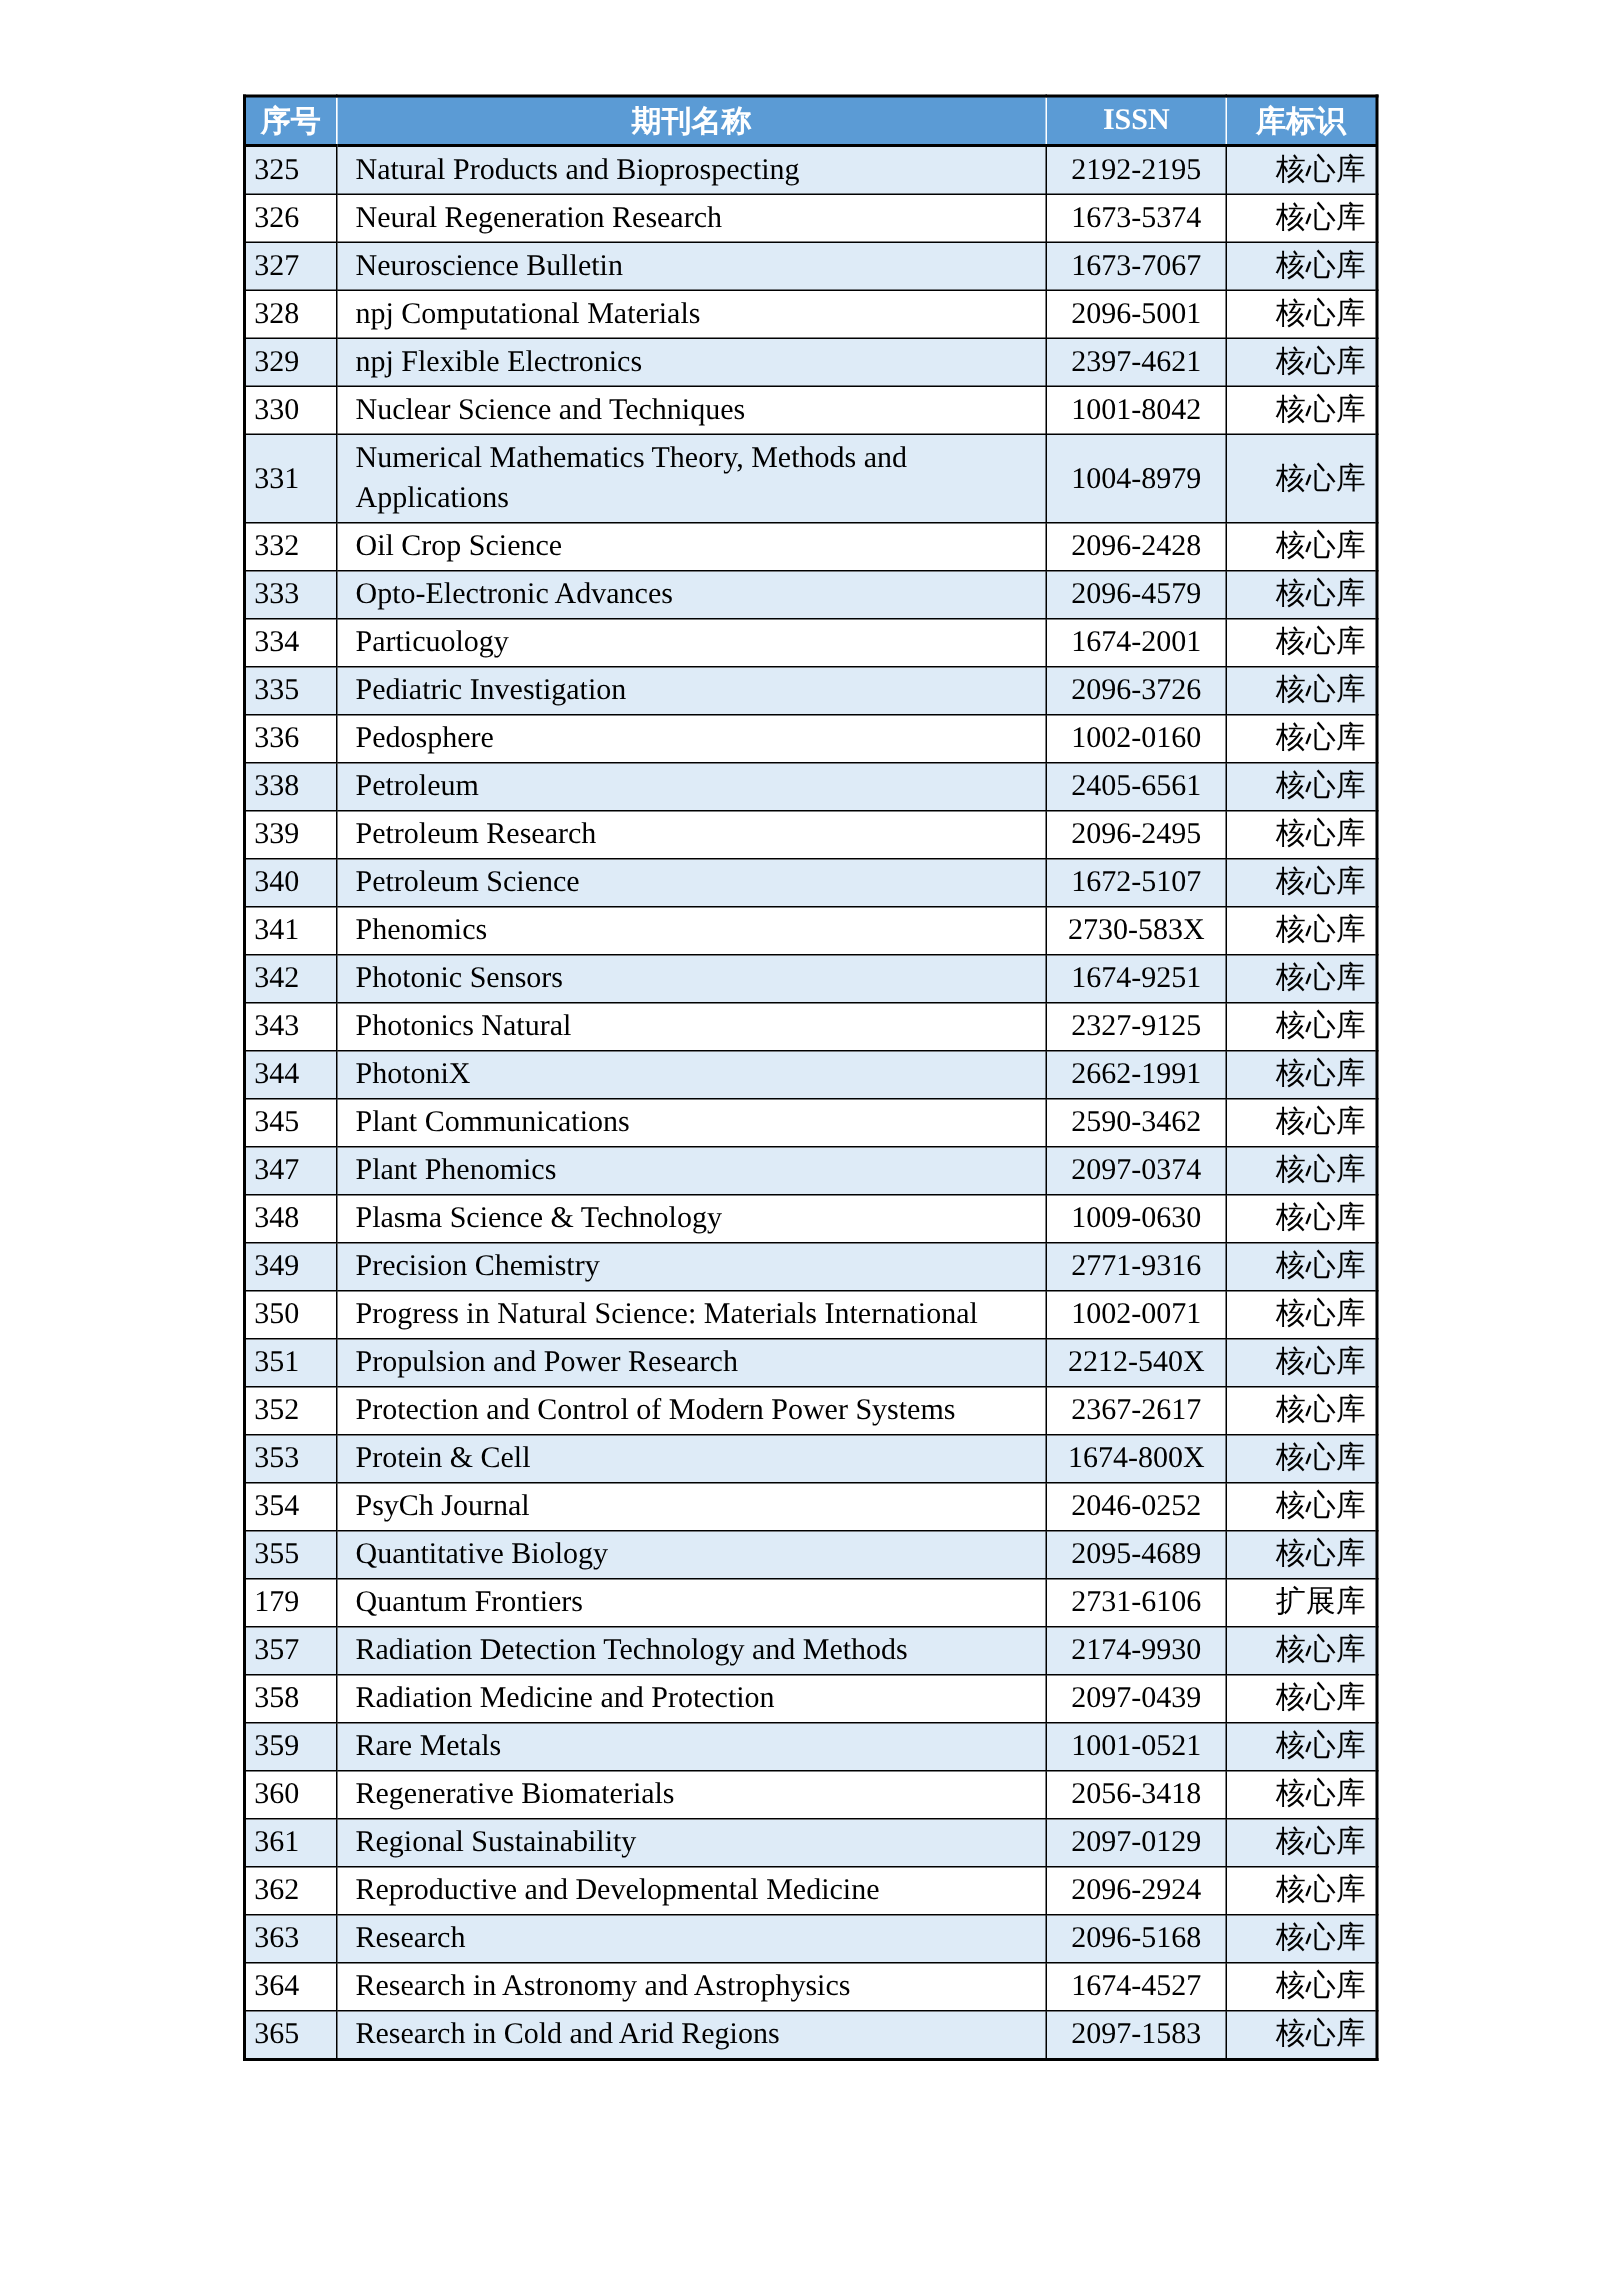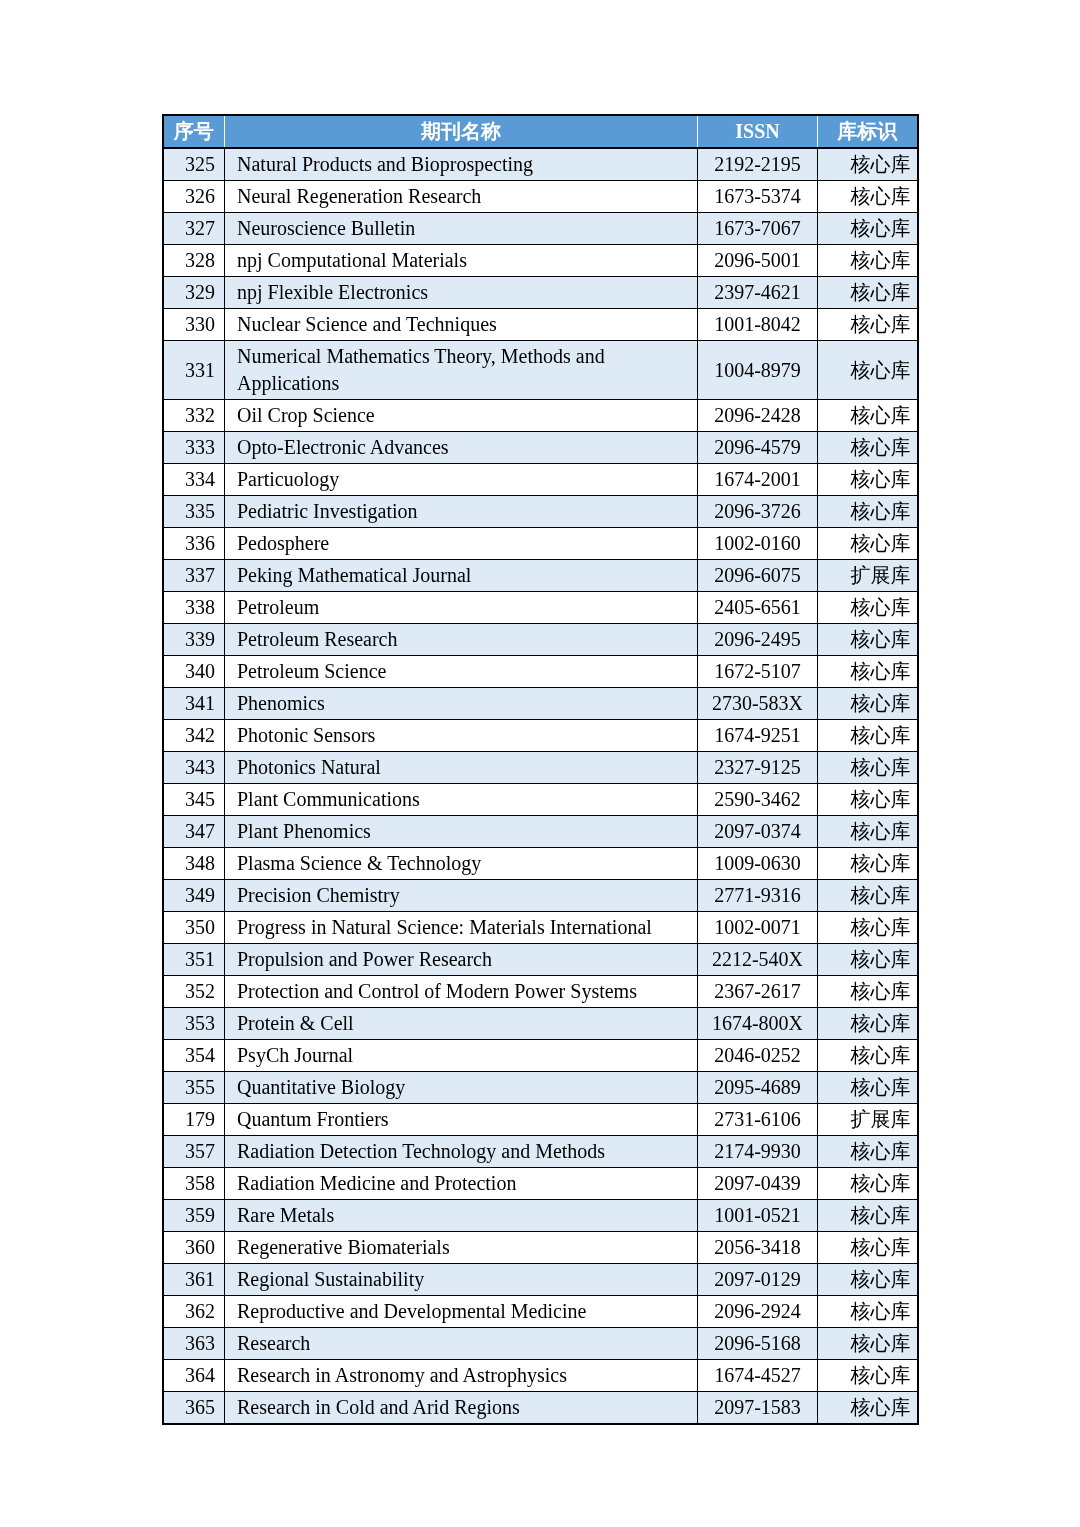--- a/index.html
+++ b/index.html
@@ -14,21 +14,21 @@
   html, body {
     background: var(--page-bg);
     font-family: "Liberation Serif", "DejaVu Serif", serif;
     color: var(--body-text);
   }
   .page {
     width: 1080px;
     min-height: 1527px;
     margin: 0 auto;
     background: var(--page-bg);
-    padding-top: 114px;
+    padding-top: 63px;
   }
   table.journal-table {
     width: 755px;
     margin: 0 auto;
     border-collapse: collapse;
     table-layout: fixed;
     border: 2px solid var(--border-color);
     font-size: 20px;
   }
   col.c-no   { width: 62px; }
@@ -55,21 +55,21 @@
   tbody td {
     border: 1px solid var(--border-color);
     height: 29px;
     vertical-align: middle;
     padding: 2px 6px;
     line-height: 1.35;
   }
   tbody tr:nth-child(odd) td { background: var(--band-bg); }
   tbody tr:nth-child(even) td { background: #FFFFFF; }
 
-  td.c-no   { text-align: right; padding-right: 9px; }
+  td.c-no   { text-align: left; padding-right: 9px; }
   td.c-name { text-align: left;  padding-left: 12px; }
   td.c-issn { text-align: center; }
   td.c-lib  { text-align: right; }
 </style>
 </head>
 <body>
 
 <div class="page">
   <table class="journal-table">
     <colgroup>
@@ -153,26 +153,20 @@
     <td class="c-issn">2096-3726</td>
     <td class="c-lib">核心库</td>
   </tr>
         <tr>
     <td class="c-no">336</td>
     <td class="c-name">Pedosphere</td>
     <td class="c-issn">1002-0160</td>
     <td class="c-lib">核心库</td>
   </tr>
         <tr>
-    <td class="c-no">337</td>
-    <td class="c-name">Peking Mathematical Journal</td>
-    <td class="c-issn">2096-6075</td>
-    <td class="c-lib">扩展库</td>
-  </tr>
-        <tr>
     <td class="c-no">338</td>
     <td class="c-name">Petroleum</td>
     <td class="c-issn">2405-6561</td>
     <td class="c-lib">核心库</td>
   </tr>
         <tr>
     <td class="c-no">339</td>
     <td class="c-name">Petroleum Research</td>
     <td class="c-issn">2096-2495</td>
     <td class="c-lib">核心库</td>
@@ -192,20 +186,26 @@
         <tr>
     <td class="c-no">342</td>
     <td class="c-name">Photonic Sensors</td>
     <td class="c-issn">1674-9251</td>
     <td class="c-lib">核心库</td>
   </tr>
         <tr>
     <td class="c-no">343</td>
     <td class="c-name">Photonics Natural</td>
     <td class="c-issn">2327-9125</td>
+    <td class="c-lib">核心库</td>
+  </tr>
+        <tr>
+    <td class="c-no">344</td>
+    <td class="c-name">PhotoniX</td>
+    <td class="c-issn">2662-1991</td>
     <td class="c-lib">核心库</td>
   </tr>
         <tr>
     <td class="c-no">345</td>
     <td class="c-name">Plant Communications</td>
     <td class="c-issn">2590-3462</td>
     <td class="c-lib">核心库</td>
   </tr>
         <tr>
     <td class="c-no">347</td>

